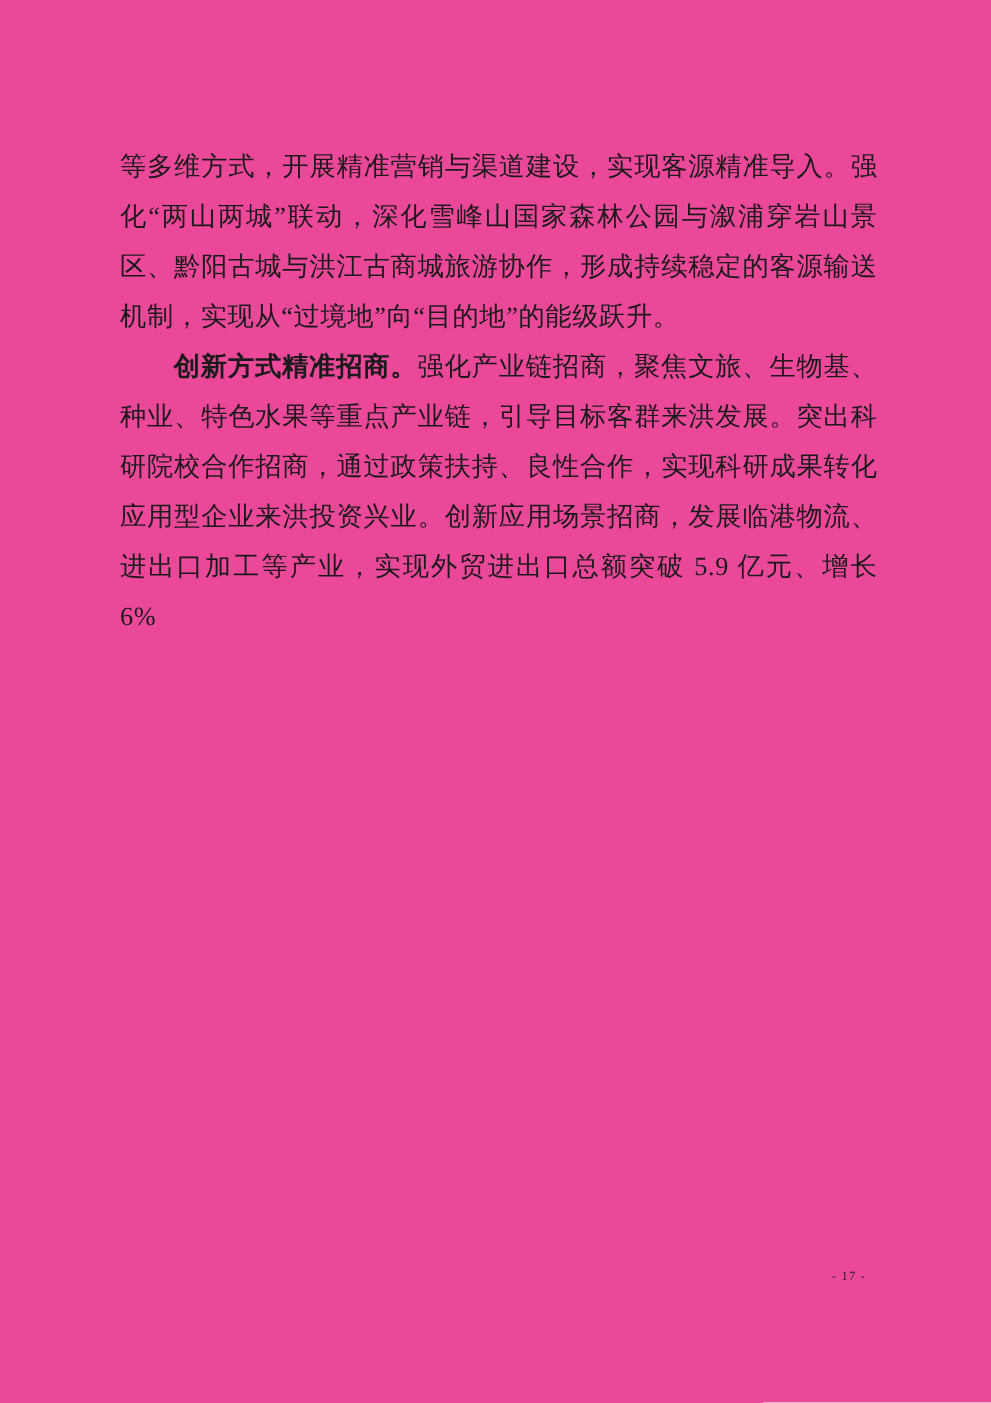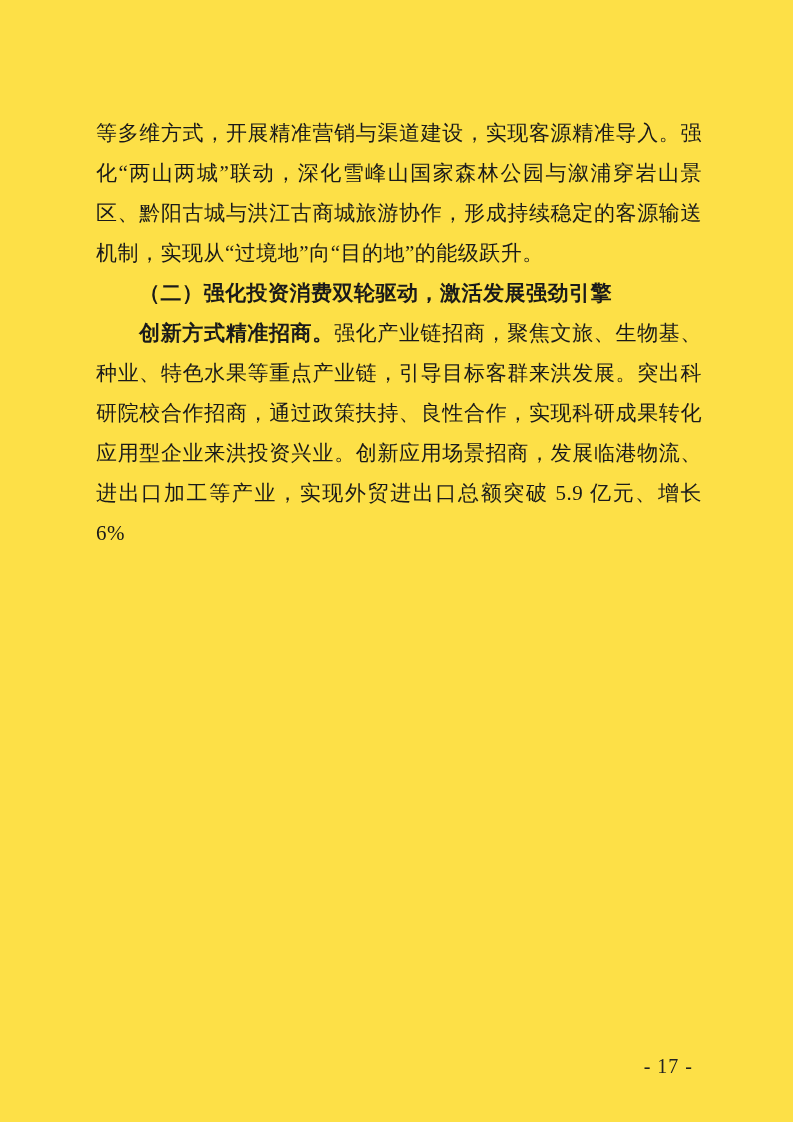--- a/index.html
+++ b/index.html
@@ -12,21 +12,21 @@
     height: 1122px;
     position: relative;
     font-family: "Liberation Serif", "DejaVu Serif", serif;
     color: #1a1a1a;
   }
   .page {
     position: absolute;
     left: 0; top: 0;
     width: 793px;
     height: 1122px;
-    background: #fde047;
+    background: #ec4899;
     overflow: hidden;
   }
   .content {
     position: absolute;
     left: 96px;
     top: 113px;
     width: 606px;
   }
   .content p {
     margin: 0;
@@ -41,39 +41,37 @@
     text-indent: 43px;
   }
   .content p b,
   .content p.heading {
     font-weight: bold;
   }
   .pageno {
     position: absolute;
     top: 1012px;
     right: 100px;
-    font-size: 20px;
+    font-size: 10px;
     line-height: 20px;
     letter-spacing: 1px;
     color: #222222;
-    margin-top: 44px;
   }
 </style>
 </head>
 <body>
 
 <div class="page">
   <div class="content">
 
     <p>
       <span>等多维方式，开展精准营销与渠道建设，实现客源精准导入。强化“两山两城”联动，深化雪峰山国家森林公园与溆浦穿岩山景区、黔阳古城与洪江古商城旅游协作，形成持续稳定的客源输送机制，实现从“过境地”向“目的地”的能级跃升。</span>
     </p>
 
 
-    <p class="indent heading">（二）强化投资消费双轮驱动，激活发展强劲引擎</p>
 
 
     <p class="indent">
       <b>创新方式精准招商。</b><span>强化产业链招商，聚焦文旅、生物基、种业、特色水果等重点产业链，引导目标客群来洪发展。突出科研院校合作招商，通过政策扶持、良性合作，实现科研成果转化应用型企业来洪投资兴业。创新应用场景招商，发展临港物流、进出口加工等产业，实现外贸进出口总额突破 5.9 亿元、增长 6%</span>
     </p>
 
   </div>
 
   <div class="pageno">- 17 -</div>
 </div>

